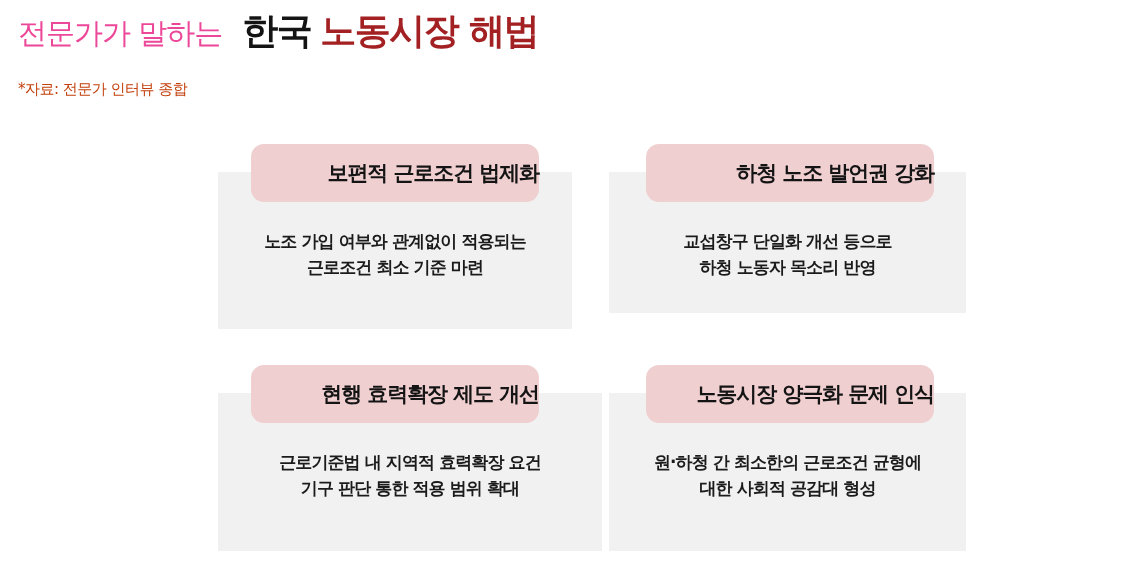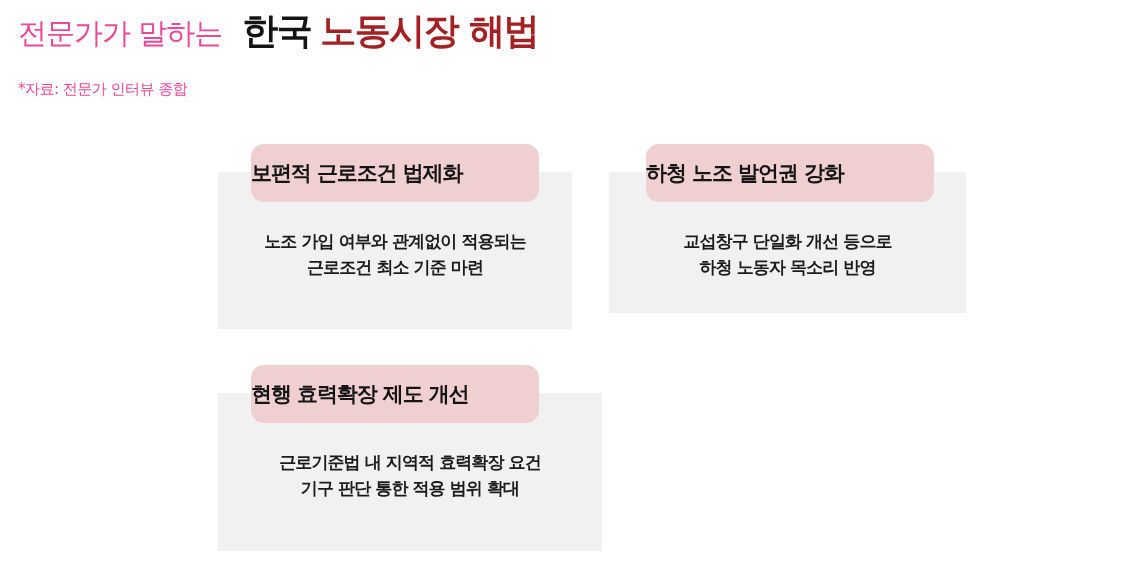--- a/index.html
+++ b/index.html
@@ -55,21 +55,21 @@
   }
   .subtitle {
     margin: 0;
     padding: 0;
     position: absolute;
     left: 18px;
     top: 80px;
     font-size: 15px;
     font-weight: 500;
     letter-spacing: -0.5px;
-    color: #ec4899;
+    color: #c2410c;
     white-space: nowrap;
   }
 
   
   .card-grid {
     position: absolute;
     left: 0;
     top: 0;
     width: 1127px;
     height: 586px;
@@ -89,21 +89,21 @@
   .card-head {
     position: absolute;
     left: 33px;
     top: 0;
     width: 288px;
     height: 58px;
     background: #efcfd0;
     border-radius: 13px;
     display: flex;
     align-items: center;
-    justify-content: flex-start;
+    justify-content: flex-end;
     box-sizing: border-box;
   }
   .card-head-label {
     font-size: 21px;
     font-weight: 700;
     letter-spacing: -1.1px;
     color: #141414;
     white-space: nowrap;
     text-align: center;
   }
@@ -171,14 +171,24 @@
     <div class="card-body-bg"></div>
     <div class="card-head">
       <span class="card-head-label">현행 효력확장 제도 개선</span>
     </div>
     <div class="card-text">
       <span class="line">근로기준법 내 지역적 효력확장 요건</span>
       <span class="line">기구 판단 통한 적용 범위 확대</span>
     </div>
   </div>
 
+  <div class="card" id="card-4">
+    <div class="card-body-bg"></div>
+    <div class="card-head">
+      <span class="card-head-label">노동시장 양극화 문제 인식</span>
+    </div>
+    <div class="card-text">
+      <span class="line">원·하청 간 최소한의 근로조건 균형에</span>
+      <span class="line">대한 사회적 공감대 형성</span>
+    </div>
+  </div>
 
 </div>
 
 </body></html>

